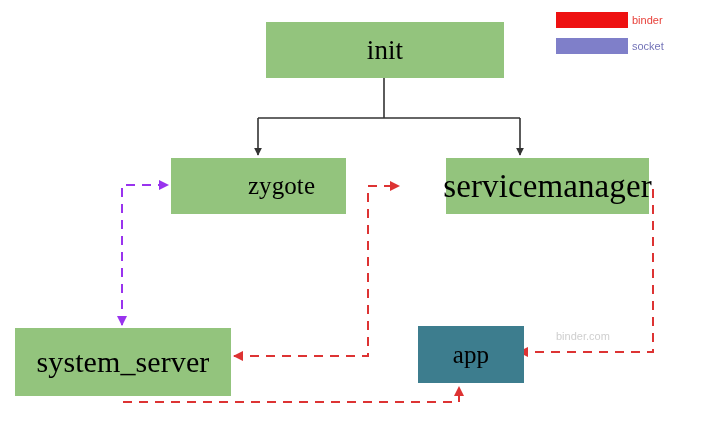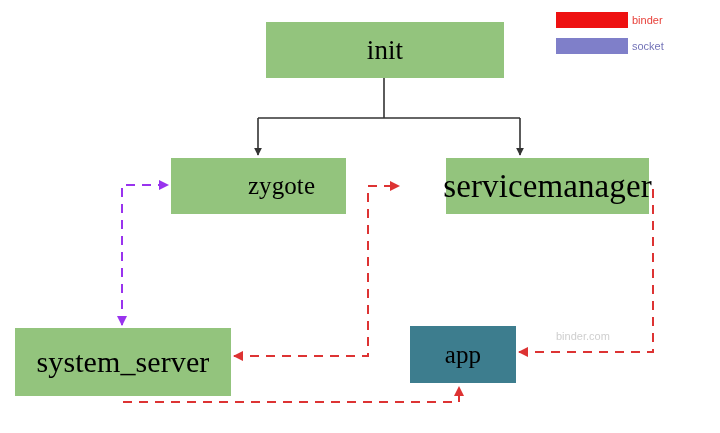--- a/index.html
+++ b/index.html
@@ -31,21 +31,21 @@
     align-items: center;
     justify-content: center;
     box-sizing: border-box;
     color: #000000;
     font-family: Liberation Serif, serif;
     font-weight: 400;
     letter-spacing: 0.1px;
     z-index: 3;
   }
   .node-green { background: #93c47d; }
-  .node-teal  { background: #3d7d8e; }
+  .node-teal  { background: #3d7d8e; margin-left: 8px; }
 
   #node-init {
     left: 266px; top: 22px; width: 238px; height: 56px;
     font-size: 27px;
   }
   #node-zygote {
     left: 171px; top: 158px; width: 175px; height: 56px;
     font-size: 25px;
     padding-left: 46px;
   }

